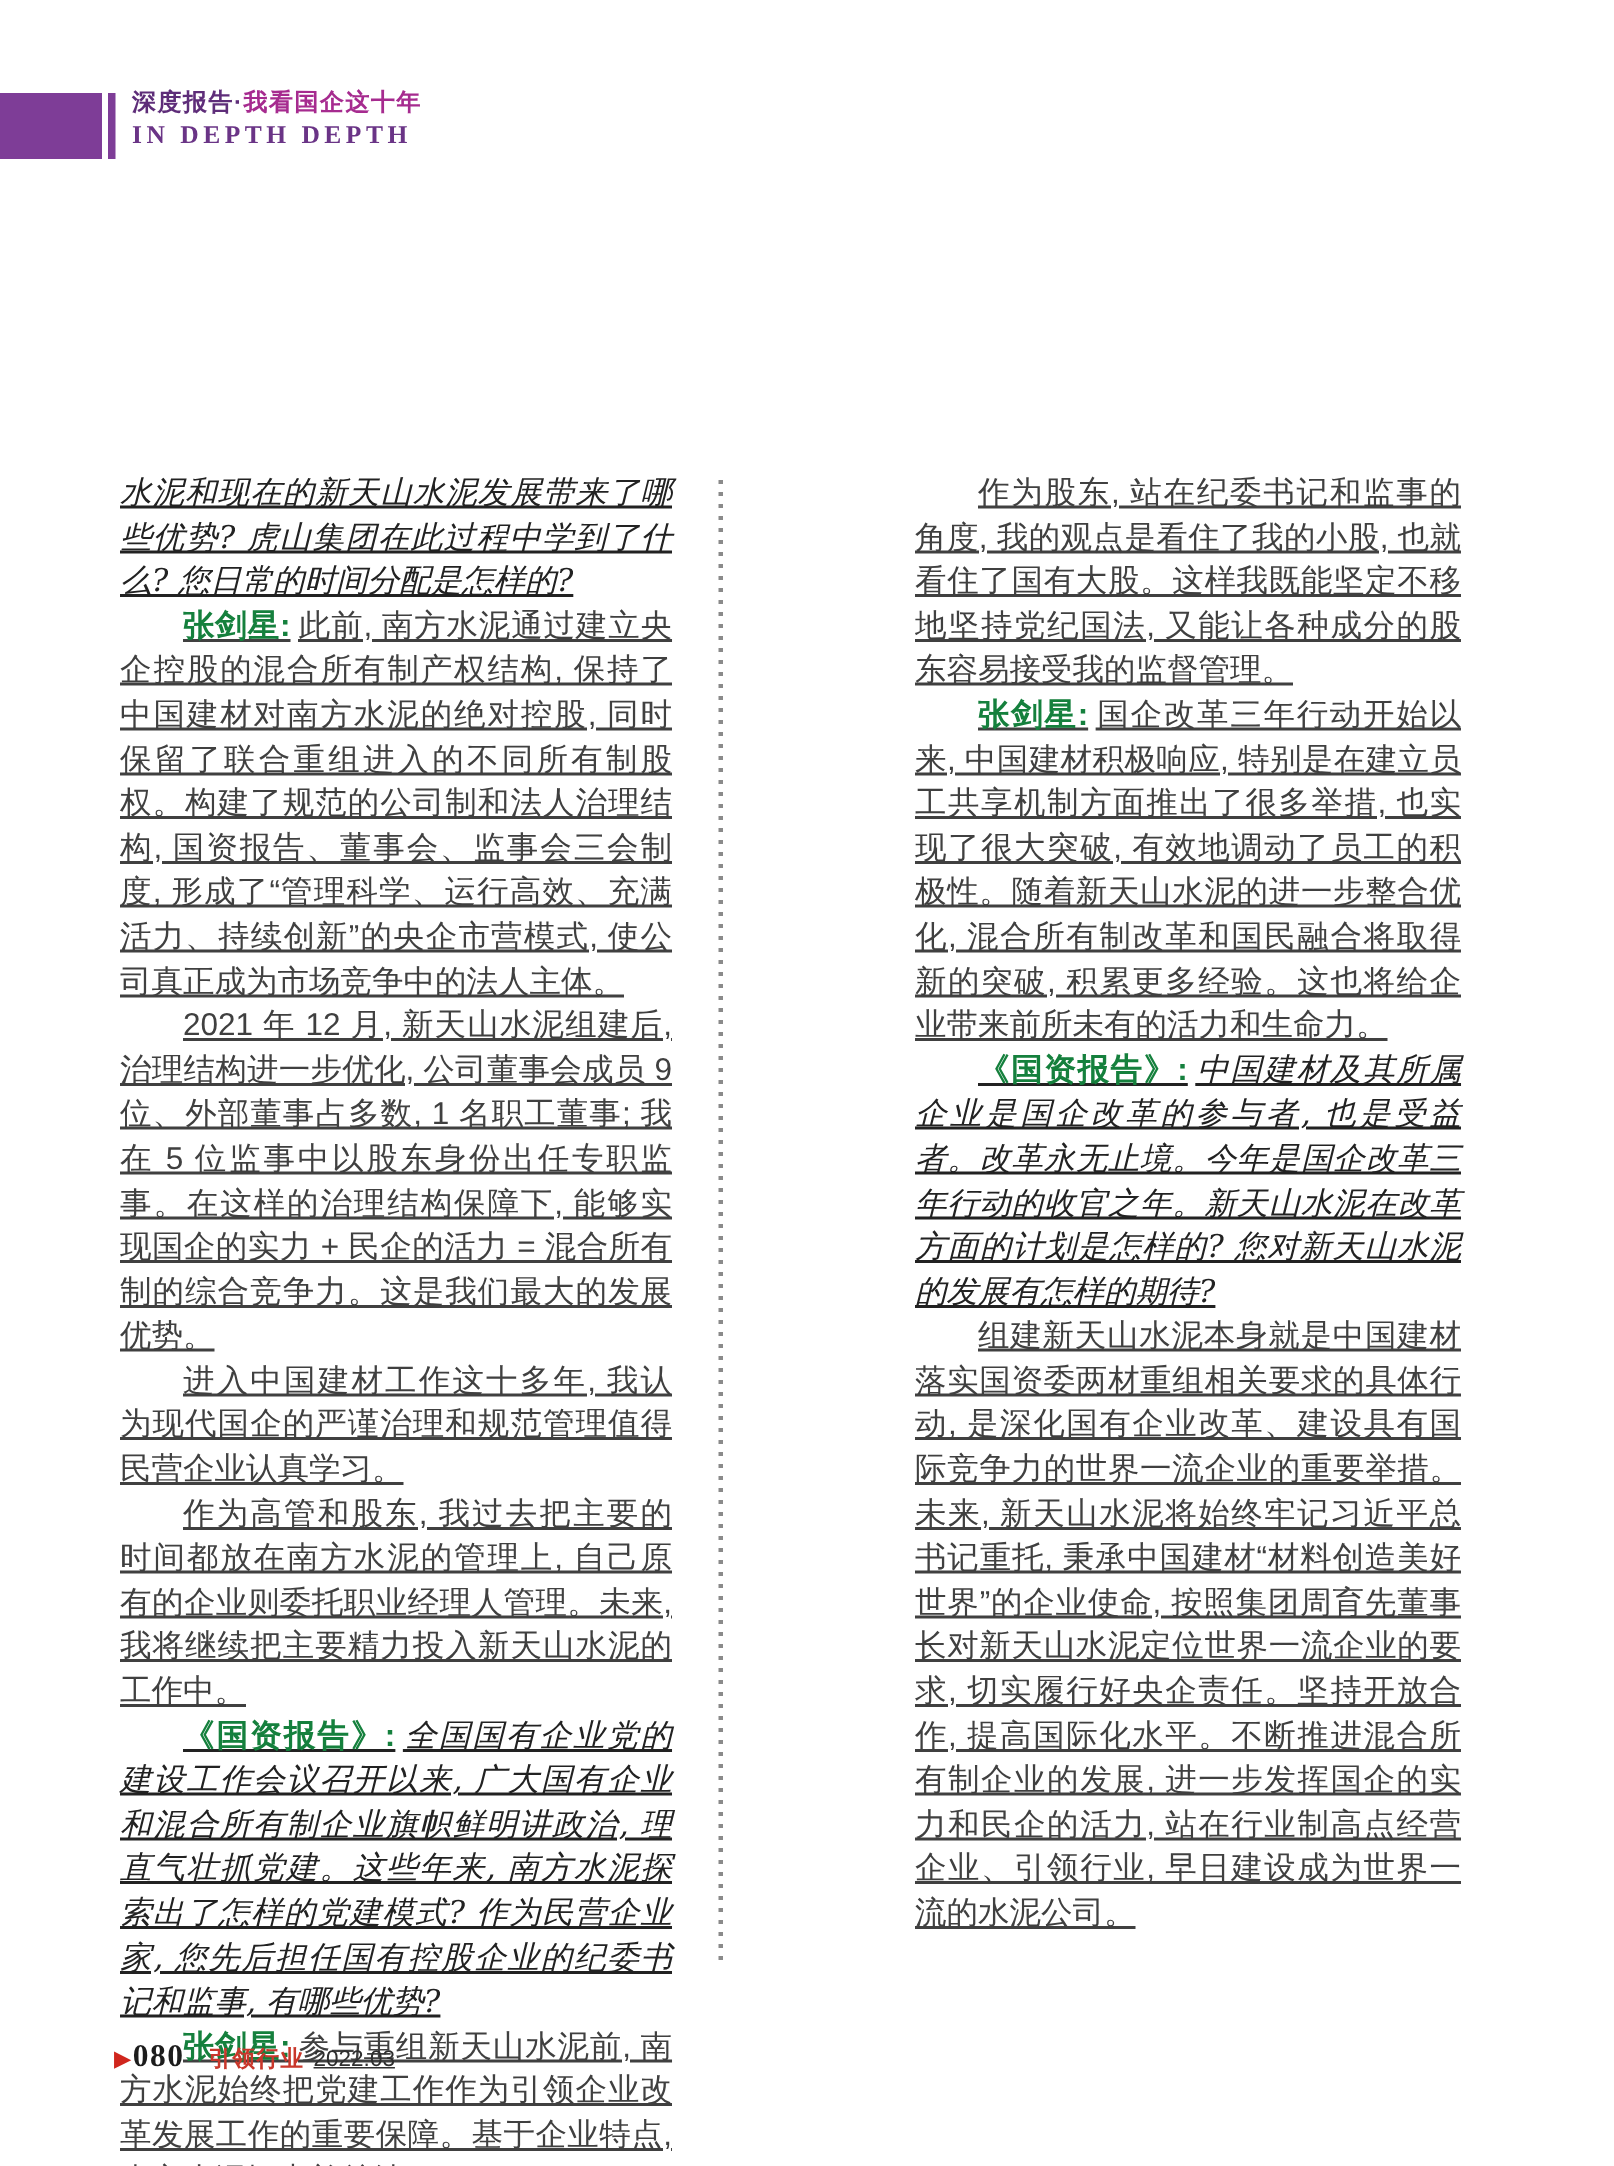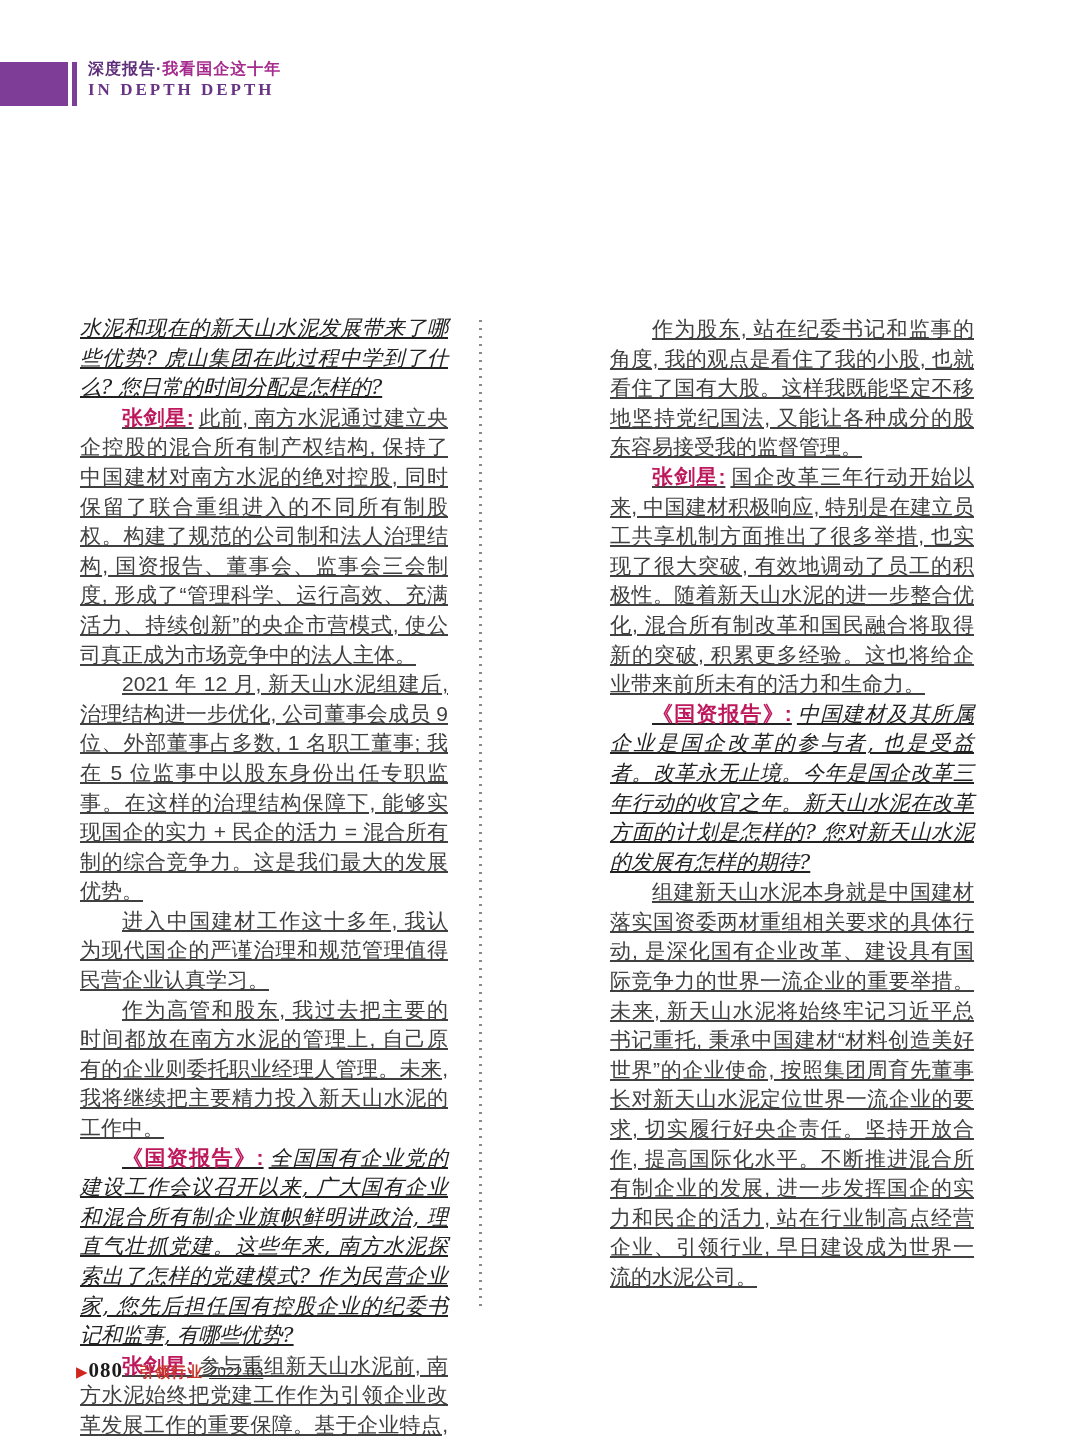--- a/index.html
+++ b/index.html
@@ -59,21 +59,21 @@
   .para.noindent{text-indent:0;}
   .para.q{
     font-family:"DejaVu Serif","Liberation Serif",serif;
     font-style:italic;
     color:#222222;
   }
   .speaker{
     font-family:"Liberation Sans","DejaVu Sans",sans-serif;
     font-style:normal;
     font-weight:bold;
-    color:#be185d;
+    color:#15803d;
     margin-right:5px;
   }
   
   .footer{
     position:absolute;left:76px;top:1358px;
     white-space:nowrap;
     display:flex;align-items:baseline;
   }
   .pg-arrow{
     color:#d0261d;

